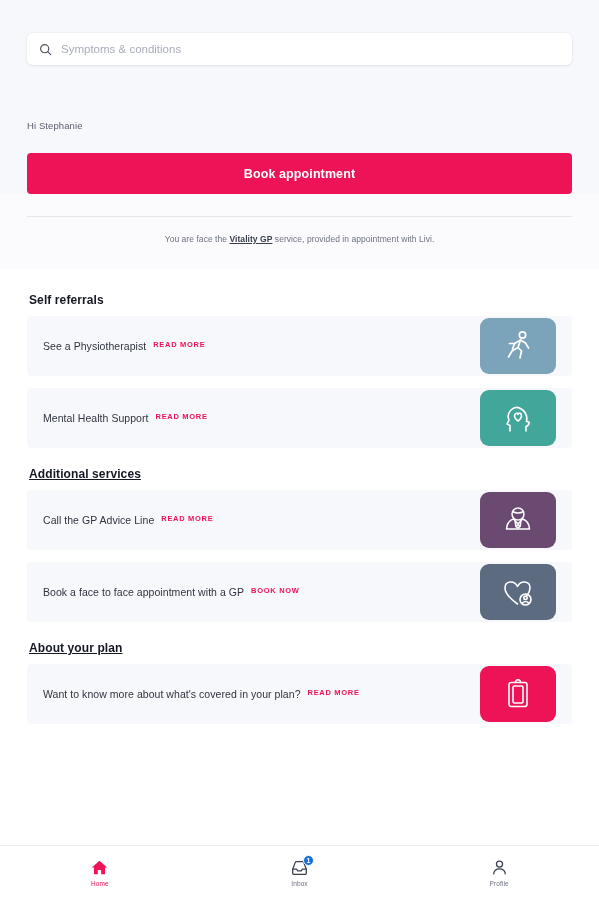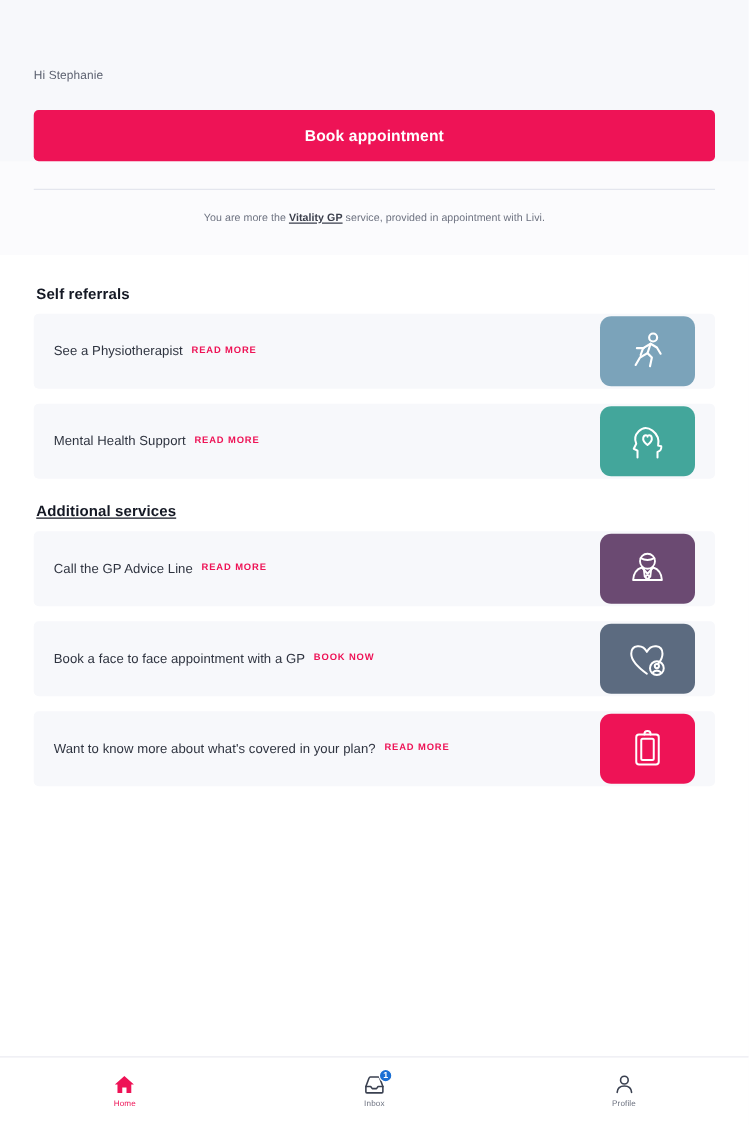--- a/index.html
+++ b/index.html
@@ -188,30 +188,41 @@
     border: 1.5px solid #ffffff;
   }
 </style>
 </head>
 <body>
 
 <div class="screen">
 
   <div class="hero">
 
+    <div class="search-wrap">
+      <div class="search-bar">
+        <span class="search-icon">
+          <svg width="13" height="13" viewBox="0 0 16 16" fill="none">
+            <circle cx="7" cy="7" r="5" stroke="#4b505c" stroke-width="1.4"></circle>
+            <line x1="10.7" y1="10.7" x2="14.4" y2="14.4" stroke="#4b505c" stroke-width="1.4" stroke-linecap="round"></line>
+          </svg>
+        </span>
+        <input class="search-input" type="text" placeholder="Symptoms &amp; conditions" style="">
+      </div>
+    </div>
 
     <div class="greeting">Hi Stephanie</div>
 
     <button class="cta-button">Book appointment</button>
   </div>
 
   <div class="divider"></div>
 
   <div class="disclaimer">
-    <span>You are more the </span><b>Vitality GP</b><span> service, provided in appointment with Livi.</span>
+    <span>You are face the </span><b>Vitality GP</b><span> service, provided in appointment with Livi.</span>
   </div>
 
   <div class="content">
 
     <div class="section-title">Self referrals</div>
 
     <div class="card">
       <div class="card-text">
         <div class="card-title">See a Physiotherapist</div>
         <div class="card-link">READ MORE</div>
@@ -277,20 +288,21 @@
           <svg width="32" height="31" viewBox="0 0 32 31" fill="none" stroke="#ffffff" stroke-width="1.6" stroke-linecap="round" stroke-linejoin="round">
             <path d="M15.5 27 Q3 18 3 11 Q3 5.5 8 5 Q13 4.5 15.5 9.5 Q18 4.5 23 5 Q28 5.5 28 11 Q28 15 24.5 19"></path>
             <circle cx="23.5" cy="22.5" r="5.5"></circle>
             <circle cx="23.5" cy="20.8" r="1.7"></circle>
             <path d="M20.4 25.8 Q23.5 23.2 26.6 25.8"></path>
           </svg>
         </span>
       </div>
     </div>
 
+    <div class="section-title tight">About your plan</div>
 
     <div class="card">
       <div class="card-text">
         <div class="card-title">Want to know more about what's covered in your plan?</div>
         <div class="card-link">READ MORE</div>
       </div>
       <div class="tile" style="background:#ee1356">
         <span>
           <svg width="26" height="32" viewBox="0 0 26 32" fill="none" stroke="#ffffff" stroke-width="1.6" stroke-linecap="round" stroke-linejoin="round">
             <rect x="4" y="4.5" width="18" height="24" rx="2.2"></rect>

